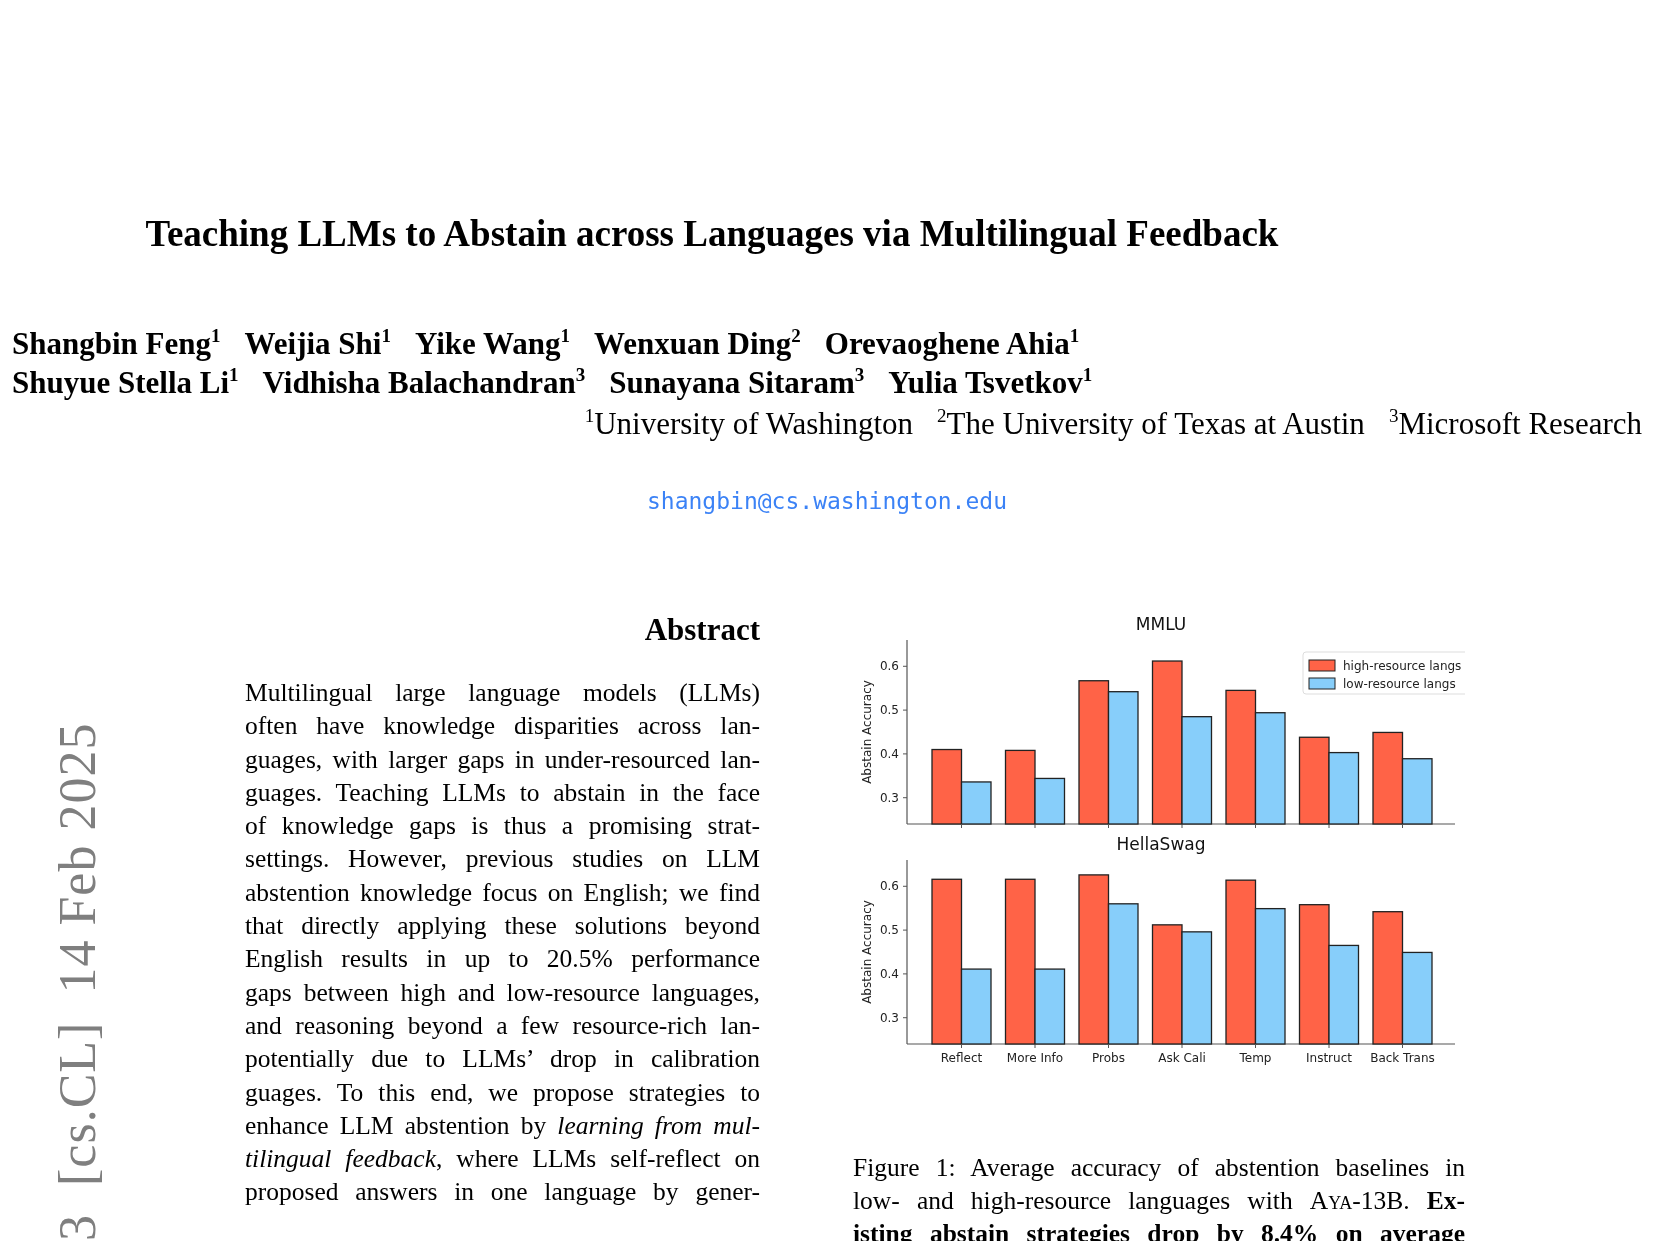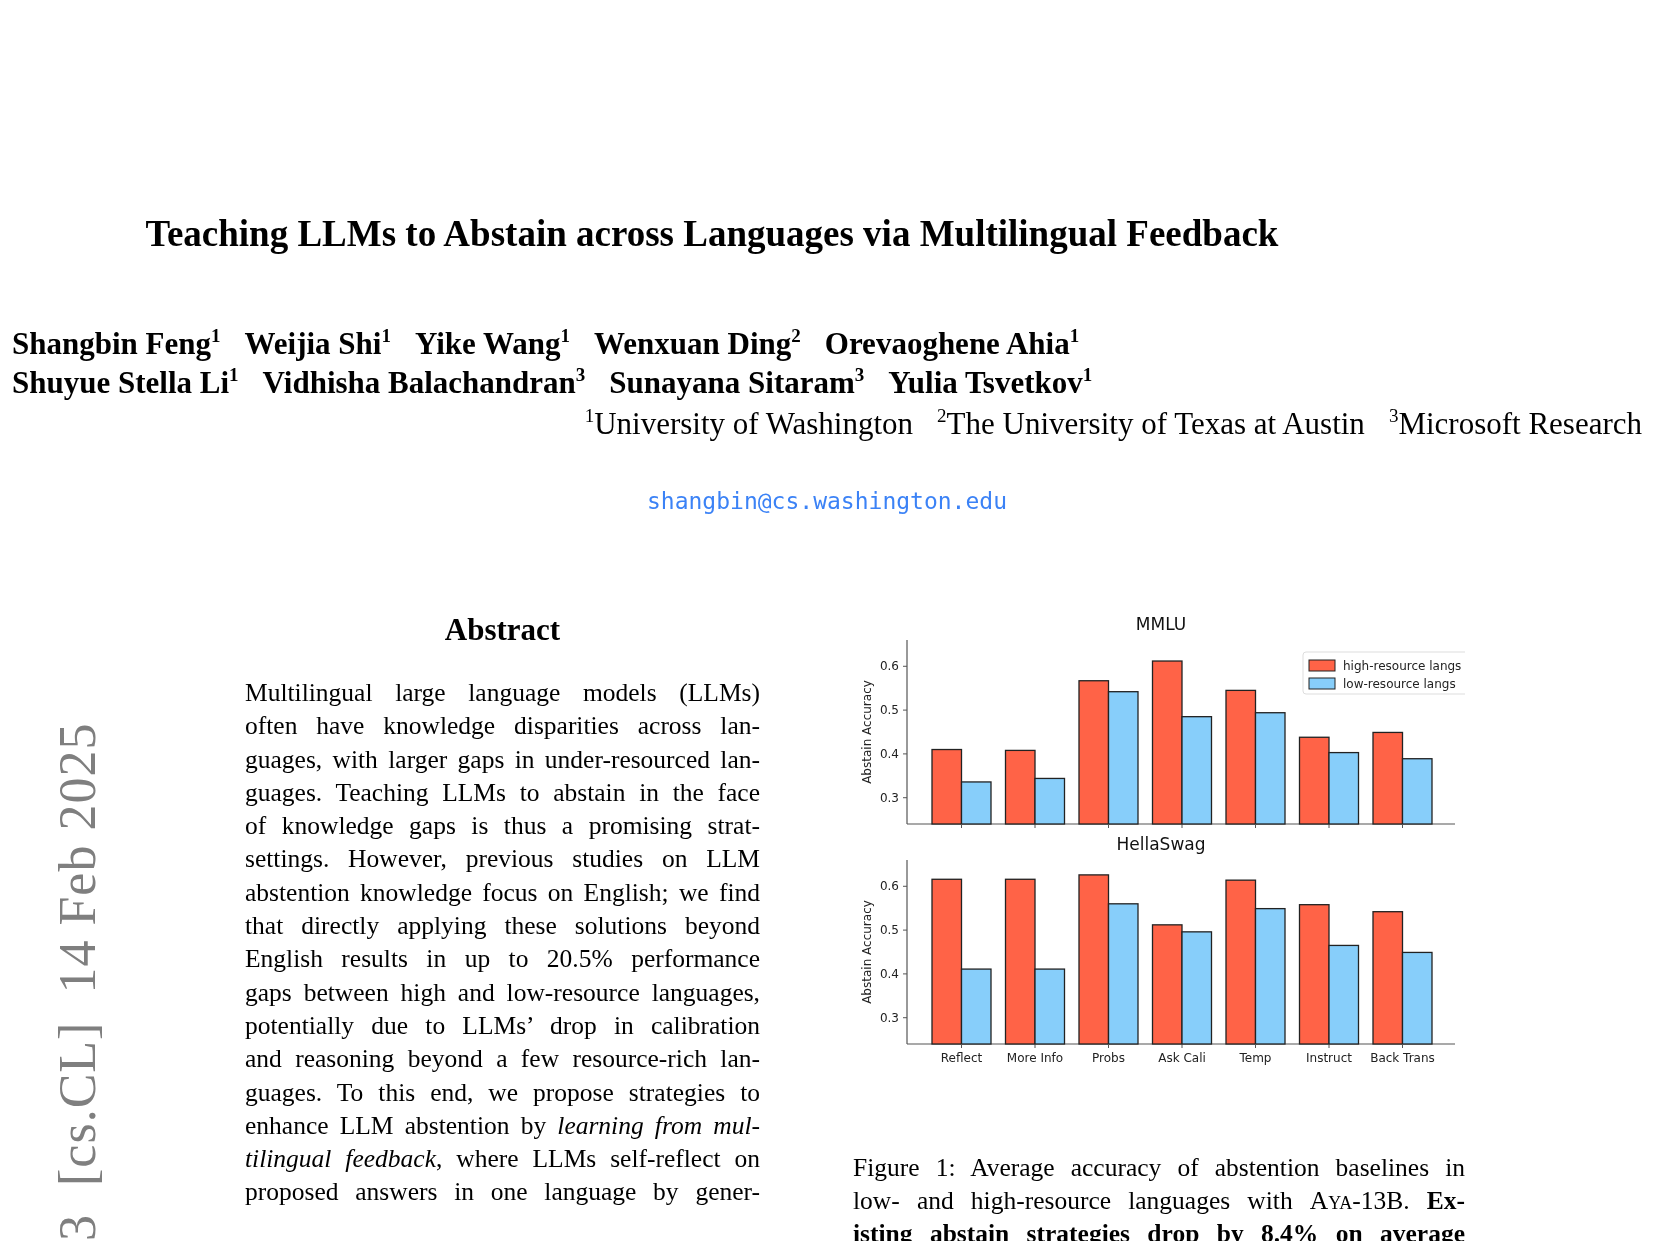--- a/index.html
+++ b/index.html
@@ -14,21 +14,21 @@
   .authors { position: absolute; top: 324px; left: 0; width: 1654px; 
              font-size: 31px; font-weight: bold; line-height: 39px; }
   .authors .a { margin: 0 12px; }
   .authors sup, .affils sup { font-size: 19px; vertical-align: 12px; line-height: 0; }
   .affils { position: absolute; top: 406px; left: 0; width: 1654px; text-align: right;
             font-size: 31px; }
   .affils span { margin: 0 12px; }
   .email { position: absolute; top: 448px; left: 0; width: 1654px; text-align: center;
            font-family: "DejaVu Sans Mono", "Liberation Mono", monospace; font-size: 23px;
            color: #3b82f6; margin-top: 40px; }
-  .abstract-head { position: absolute; top: 612px; left: 245px; width: 515px; text-align: center;
+  .abstract-head { position: absolute; top: 612px; left: 245px; width: 515px; text-align: right;
                    font-size: 31px; font-weight: bold; }
   .abstract { position: absolute; top: 676px; left: 245px; width: 515px; font-size: 25.5px;
               line-height: 33.3px; text-align: justify; }
   .abstract .ln { display: block; text-align: justify; text-align-last: justify; white-space: nowrap; }
   .figure { position: absolute; left: 855px; top: 610px; width: 610px; }
   .caption { position: absolute; left: 853px; top: 1151px; width: 612px; font-size: 25.5px;
              line-height: 33px; }
   .caption .ln { display: block; text-align: justify; text-align-last: justify; white-space: nowrap; }
   .caption .sc { font-variant: small-caps; }
   svg text { font-family: "DejaVu Sans", sans-serif; }
@@ -56,22 +56,22 @@
     <span class="ln">Multilingual large language models (LLMs)</span>
     <span class="ln">often have knowledge disparities across lan-</span>
     <span class="ln">guages, with larger gaps in under-resourced lan-</span>
     <span class="ln">guages. Teaching LLMs to abstain in the face</span>
     <span class="ln">of knowledge gaps is thus a promising strat-</span>
     <span class="ln">settings.  However, previous studies on LLM</span>
     <span class="ln">abstention knowledge focus on English; we find</span>
     <span class="ln">that directly applying these solutions beyond</span>
     <span class="ln">English results in up to 20.5% performance</span>
     <span class="ln">gaps between high and low-resource languages,</span>
+    <span class="ln">and reasoning beyond a few resource-rich lan-</span>
     <span class="ln">potentially due to LLMs’ drop in calibration</span>
-    <span class="ln">and reasoning beyond a few resource-rich lan-</span>
     <span class="ln">guages.  To this end, we propose strategies to</span>
     <span class="ln">enhance LLM abstention by <i>learning from mul-</i></span>
     <span class="ln"><i>tilingual feedback</i>, where LLMs self-reflect on</span>
     <span class="ln">proposed answers in one language by gener-</span>
   </div>
 
 <div class="figure">
   <svg id="fig-svg" width="610" height="460" viewBox="0 0 610 460" xmlns="http://www.w3.org/2000/svg">
       <text x="306" y="20" font-size="17" text-anchor="middle" fill="#111">MMLU</text>
       <line x1="52" y1="30" x2="52" y2="214" stroke="#555" stroke-width="1.2"></line>

